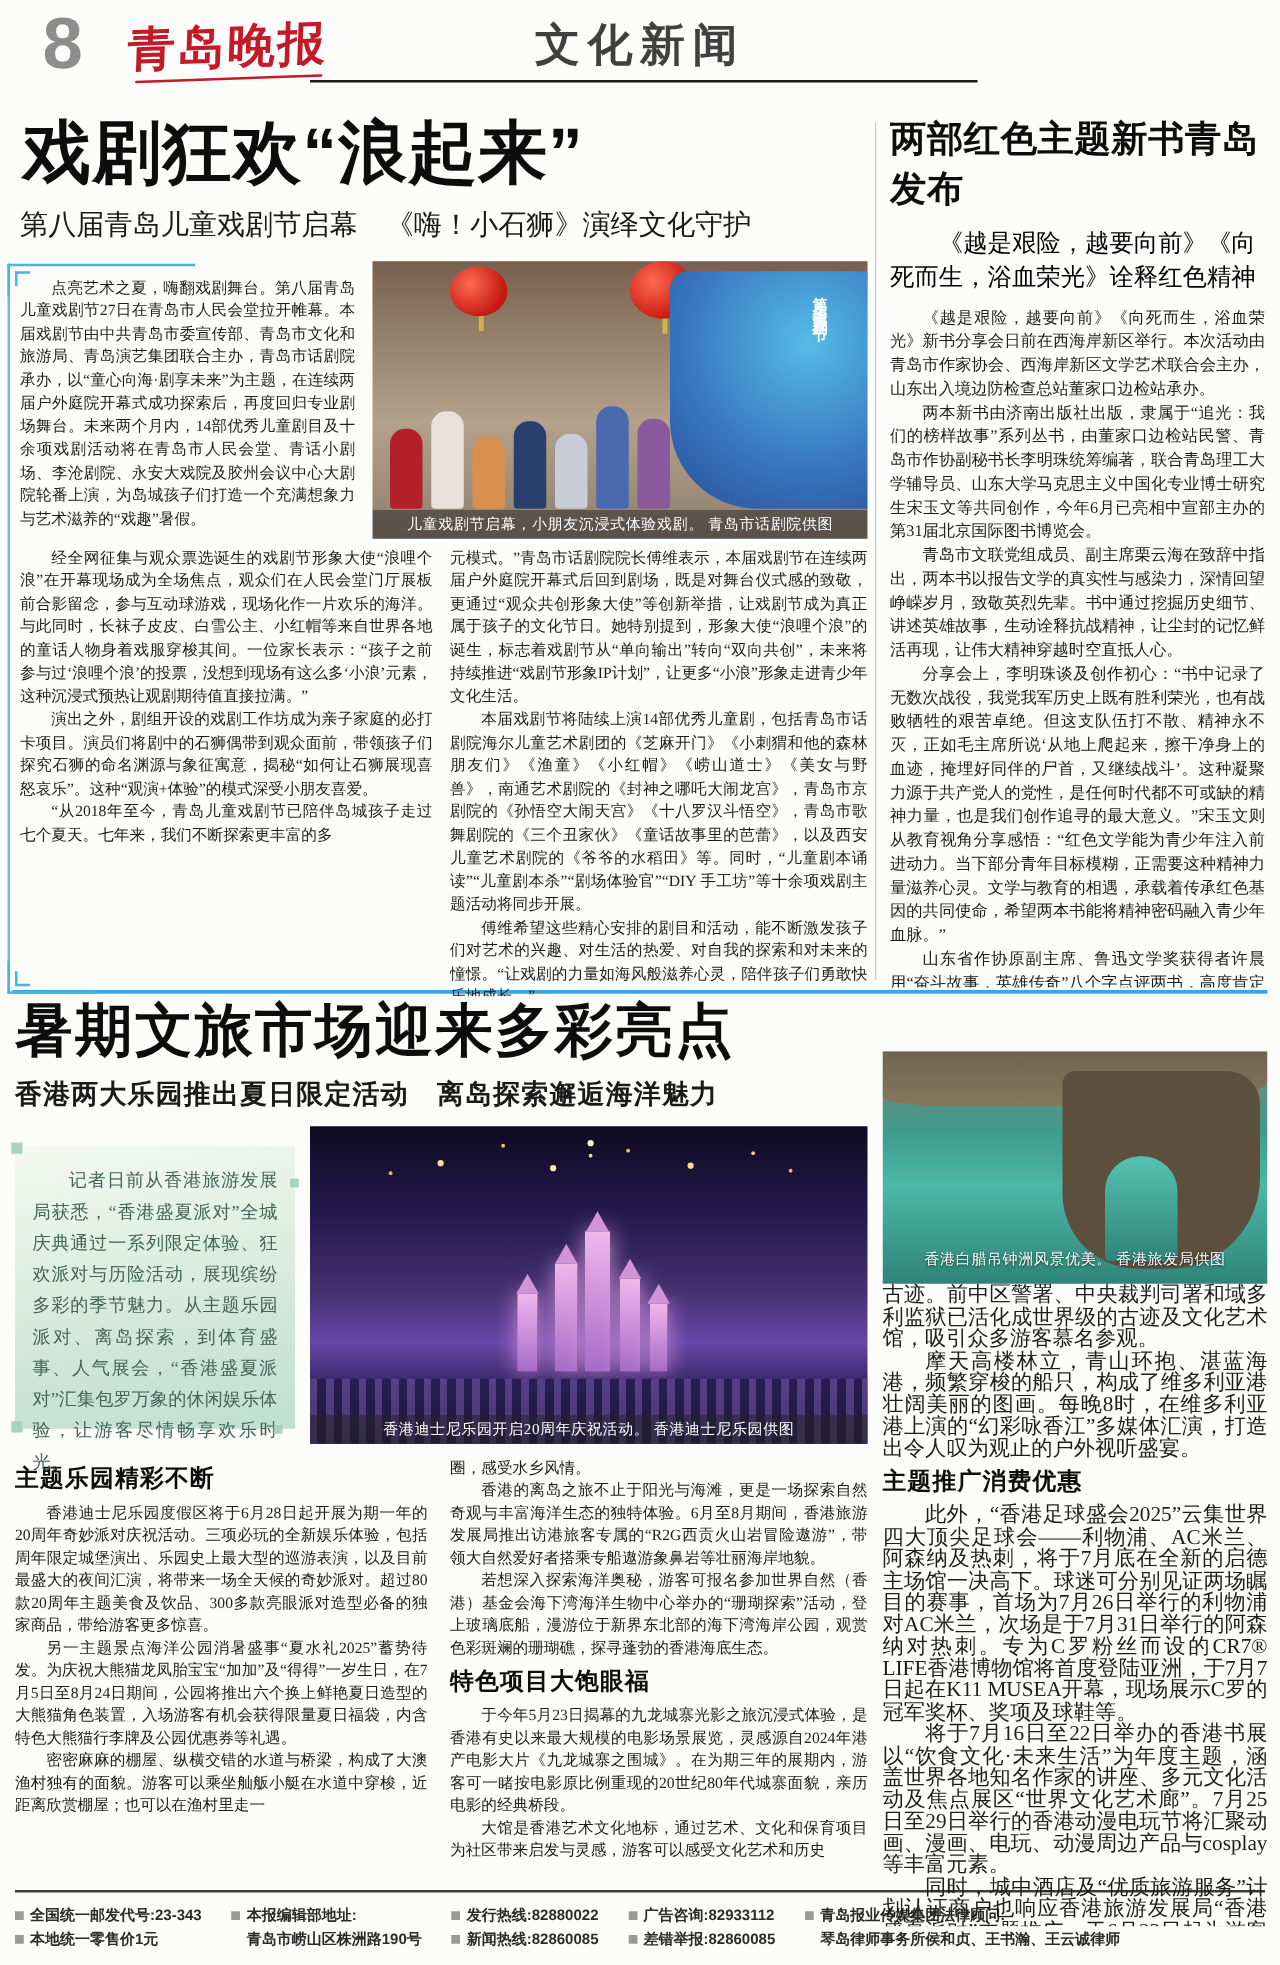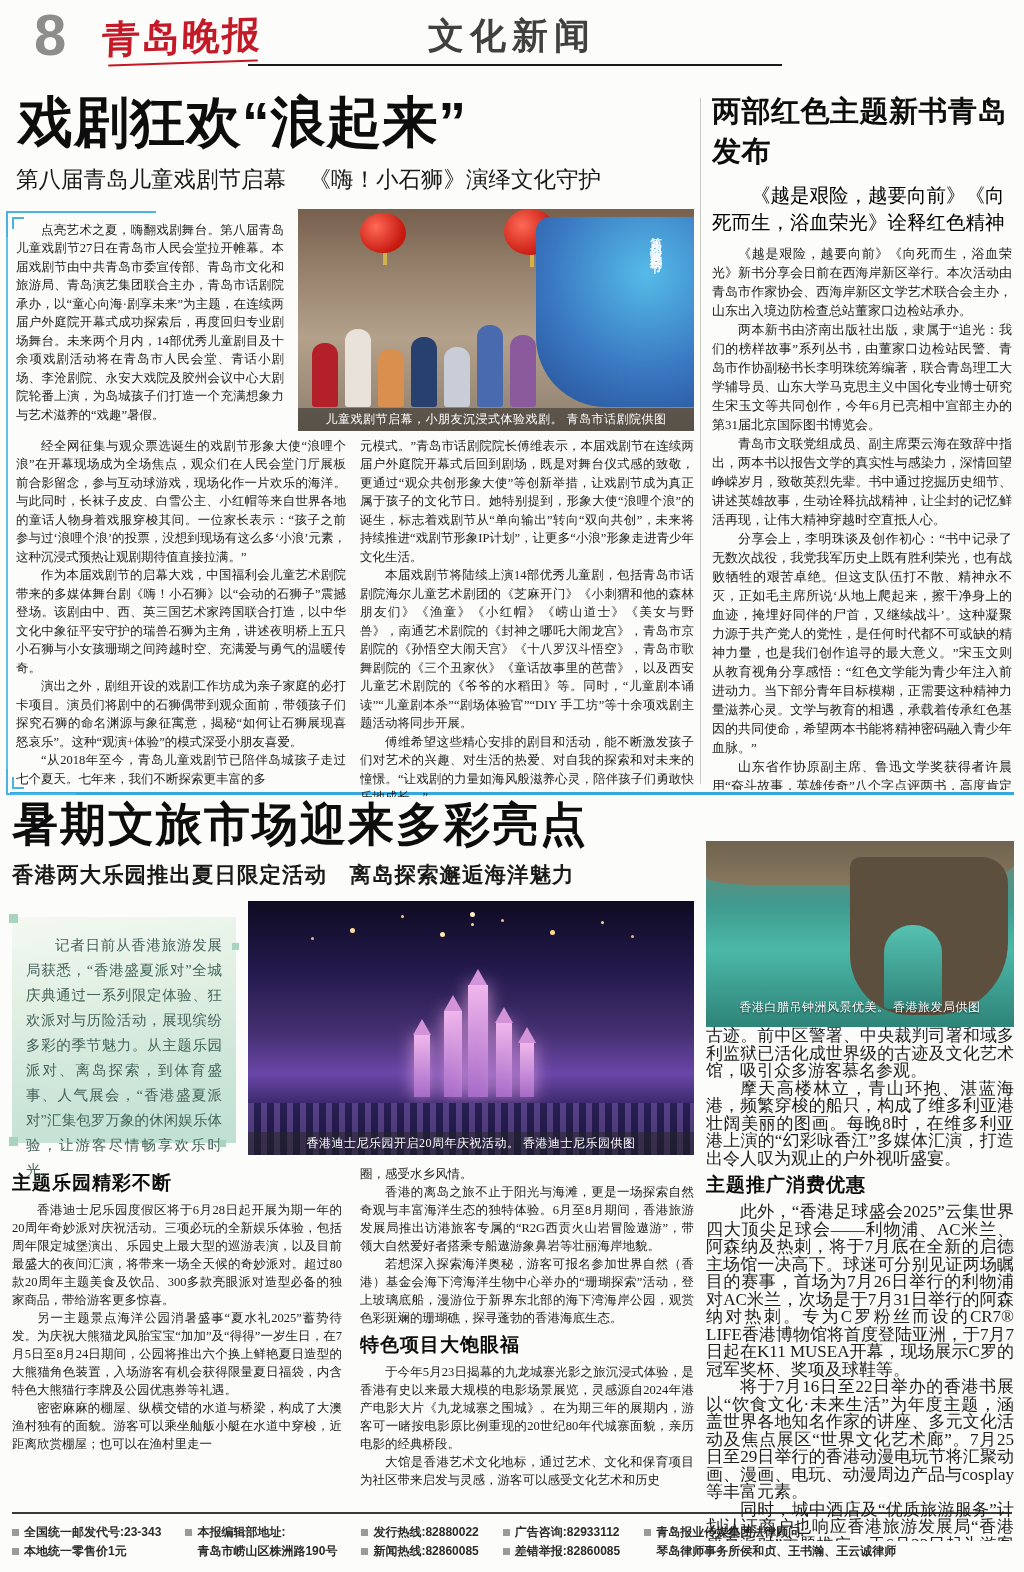--- a/index.html
+++ b/index.html
@@ -177,21 +177,20 @@
             <div class="fig"></div>
             <div class="fig"></div>
             <div class="fig"></div>
             <div class="fig"></div>
           </div>
           <div class="caption">儿童戏剧节启幕，小朋友沉浸式体验戏剧。 青岛市话剧院供图</div>
         </div>
 
         <div class="colA">
           <p class="bp">经全网征集与观众票选诞生的戏剧节形象大使“浪哩个浪”在开幕现场成为全场焦点，观众们在人民会堂门厅展板前合影留念，参与互动球游戏，现场化作一片欢乐的海洋。与此同时，长袜子皮皮、白雪公主、小红帽等来自世界各地的童话人物身着戏服穿梭其间。一位家长表示：“孩子之前参与过‘浪哩个浪’的投票，没想到现场有这么多‘小浪’元素，这种沉浸式预热让观剧期待值直接拉满。”</p>
-          <p class="bp">作为本届戏剧节的启幕大戏，中国福利会儿童艺术剧院带来的多媒体舞台剧《嗨！小石狮》以“会动的石狮子”震撼登场。该剧由中、西、英三国艺术家跨国联合打造，以中华文化中象征平安守护的瑞兽石狮为主角，讲述夜明桥上五只小石狮与小女孩珊瑚之间跨越时空、充满爱与勇气的温暖传奇。</p>
           <p class="bp">演出之外，剧组开设的戏剧工作坊成为亲子家庭的必打卡项目。演员们将剧中的石狮偶带到观众面前，带领孩子们探究石狮的命名渊源与象征寓意，揭秘“如何让石狮展现喜怒哀乐”。这种“观演+体验”的模式深受小朋友喜爱。</p>
           <p class="bp">“从2018年至今，青岛儿童戏剧节已陪伴岛城孩子走过七个夏天。七年来，我们不断探索更丰富的多</p>
         </div>
 
         <div class="colB">
           <p class="bp noind">元模式。”青岛市话剧院院长傅维表示，本届戏剧节在连续两届户外庭院开幕式后回到剧场，既是对舞台仪式感的致敬，更通过“观众共创形象大使”等创新举措，让戏剧节成为真正属于孩子的文化节日。她特别提到，形象大使“浪哩个浪”的诞生，标志着戏剧节从“单向输出”转向“双向共创”，未来将持续推进“戏剧节形象IP计划”，让更多“小浪”形象走进青少年文化生活。</p>
           <p class="bp">本届戏剧节将陆续上演14部优秀儿童剧，包括青岛市话剧院海尔儿童艺术剧团的《芝麻开门》《小刺猬和他的森林朋友们》《渔童》《小红帽》《崂山道士》《美女与野兽》，南通艺术剧院的《封神之哪吒大闹龙宫》，青岛市京剧院的《孙悟空大闹天宫》《十八罗汉斗悟空》，青岛市歌舞剧院的《三个丑家伙》《童话故事里的芭蕾》，以及西安儿童艺术剧院的《爷爷的水稻田》等。同时，“儿童剧本诵读”“儿童剧本杀”“剧场体验官”“DIY 手工坊”等十余项戏剧主题活动将同步开展。</p>
           <p class="bp">傅维希望这些精心安排的剧目和活动，能不断激发孩子们对艺术的兴趣、对生活的热爱、对自我的探索和对未来的憧憬。“让戏剧的力量如海风般滋养心灵，陪伴孩子们勇敢快乐地成长。”</p>
         </div>
       </div>

